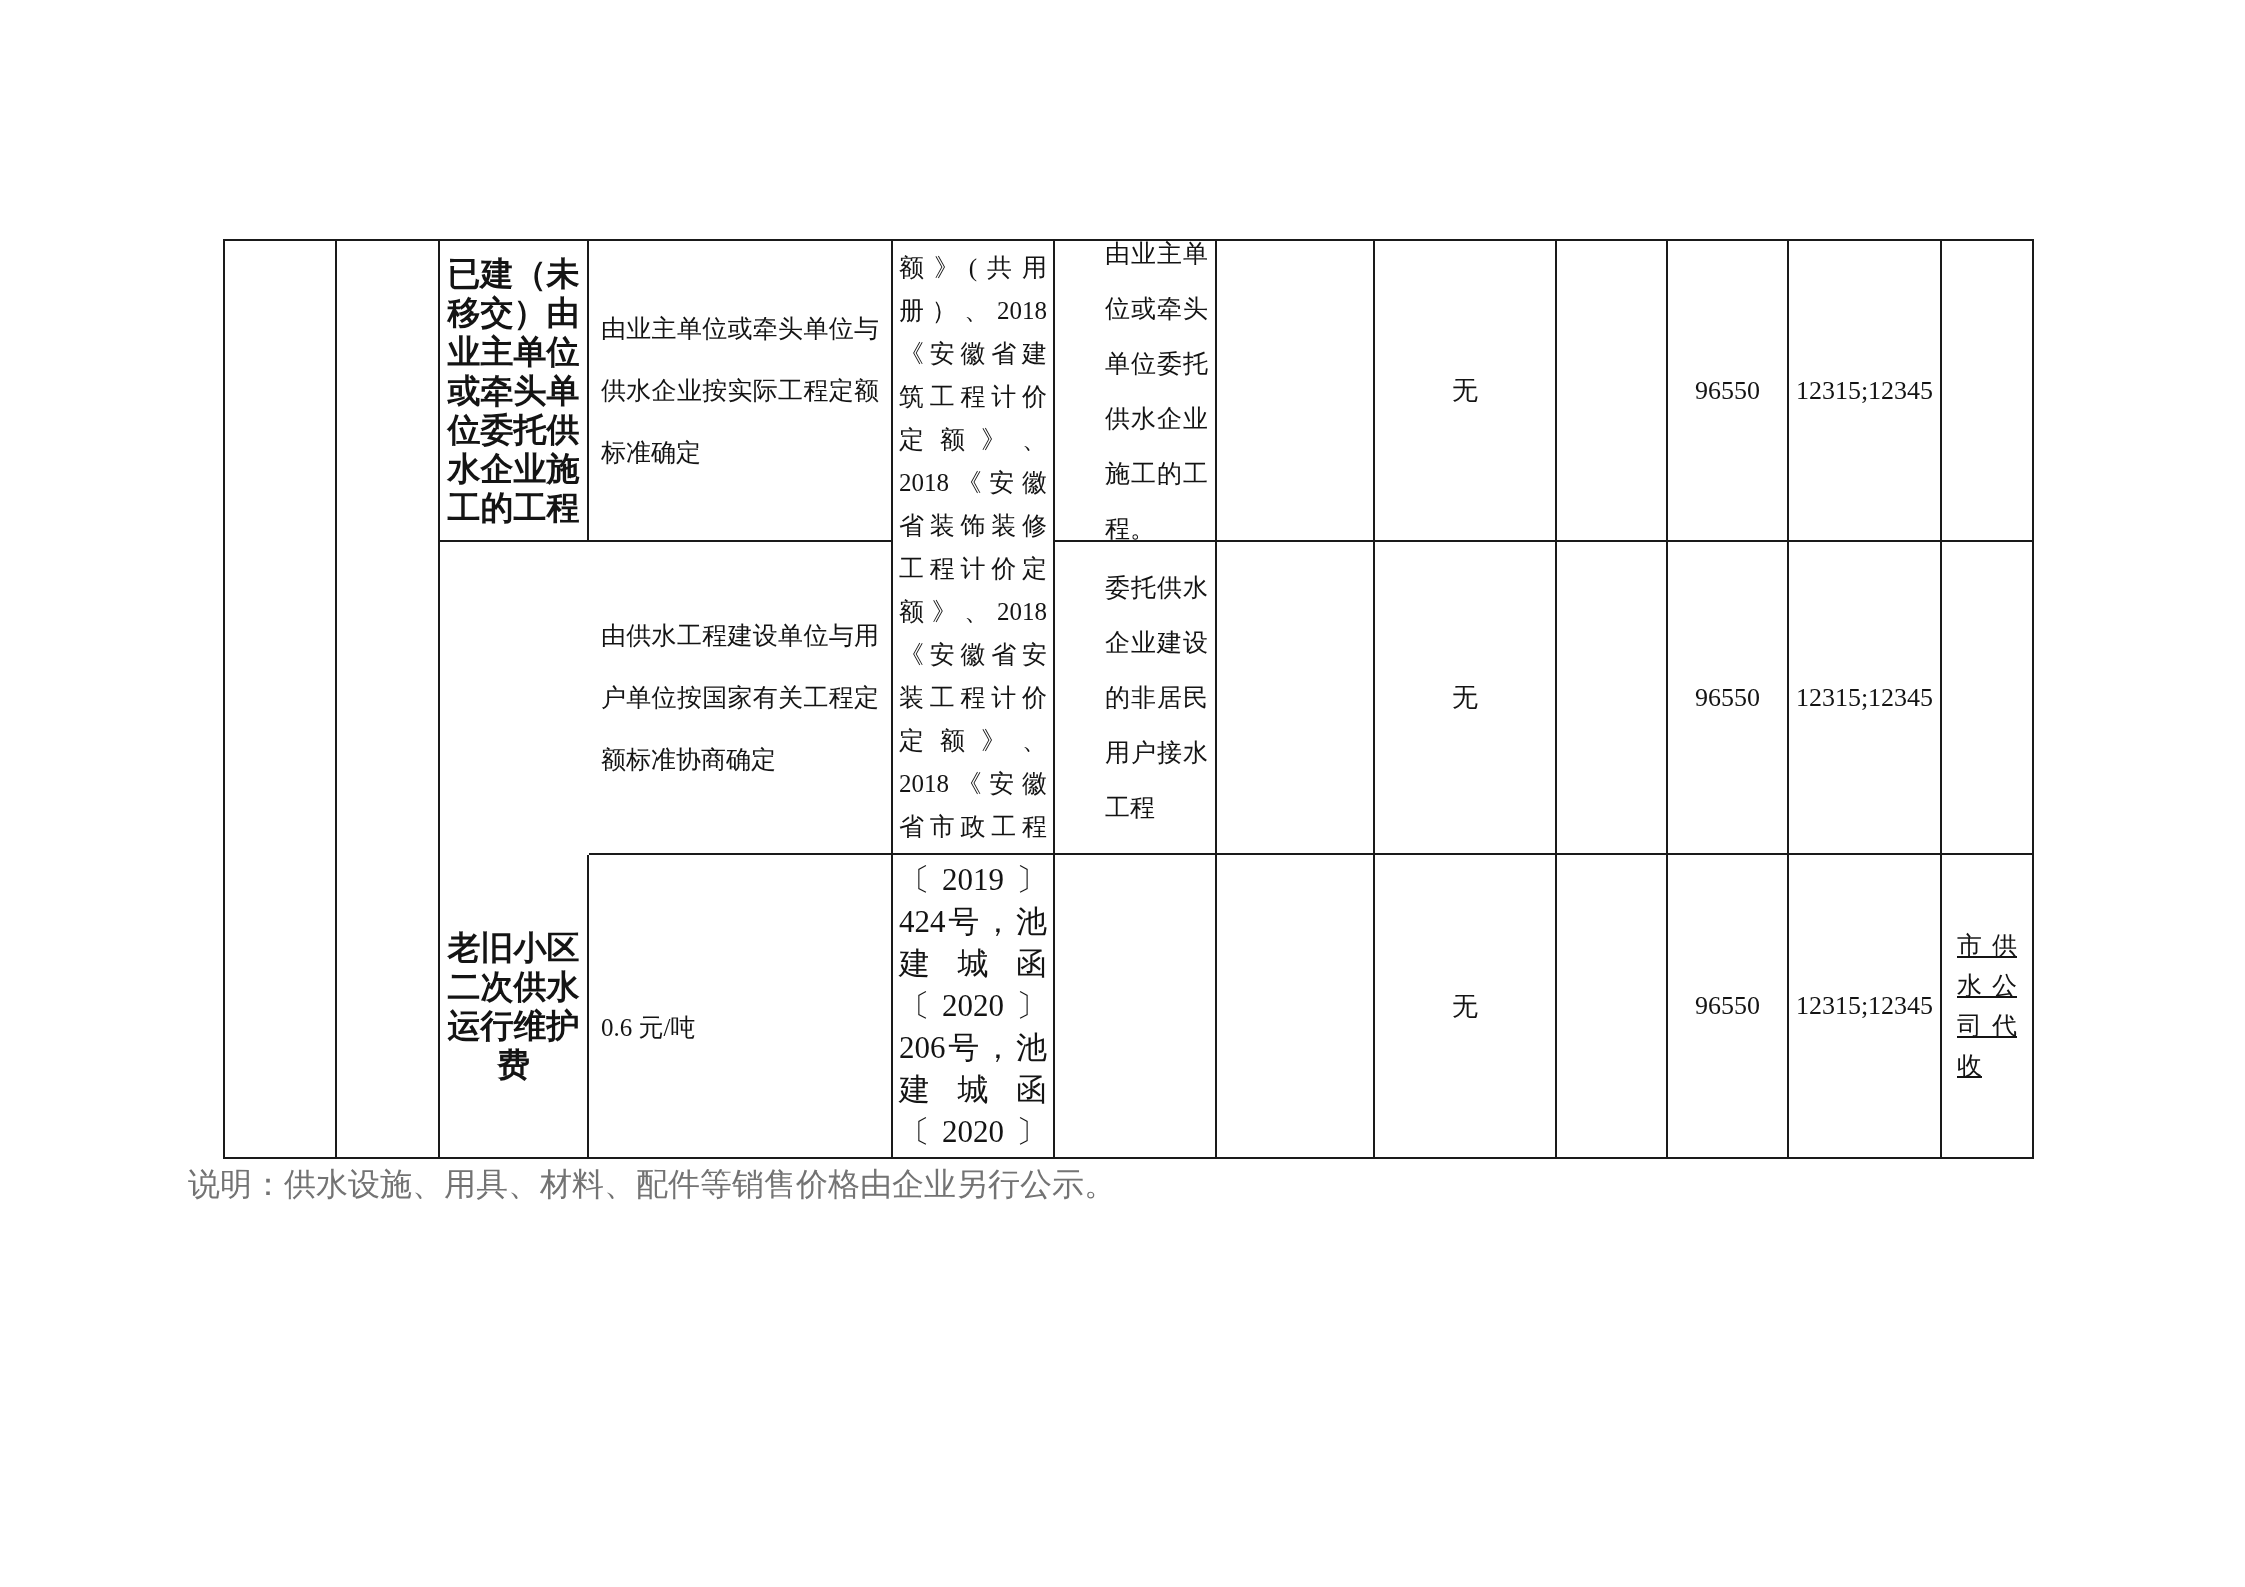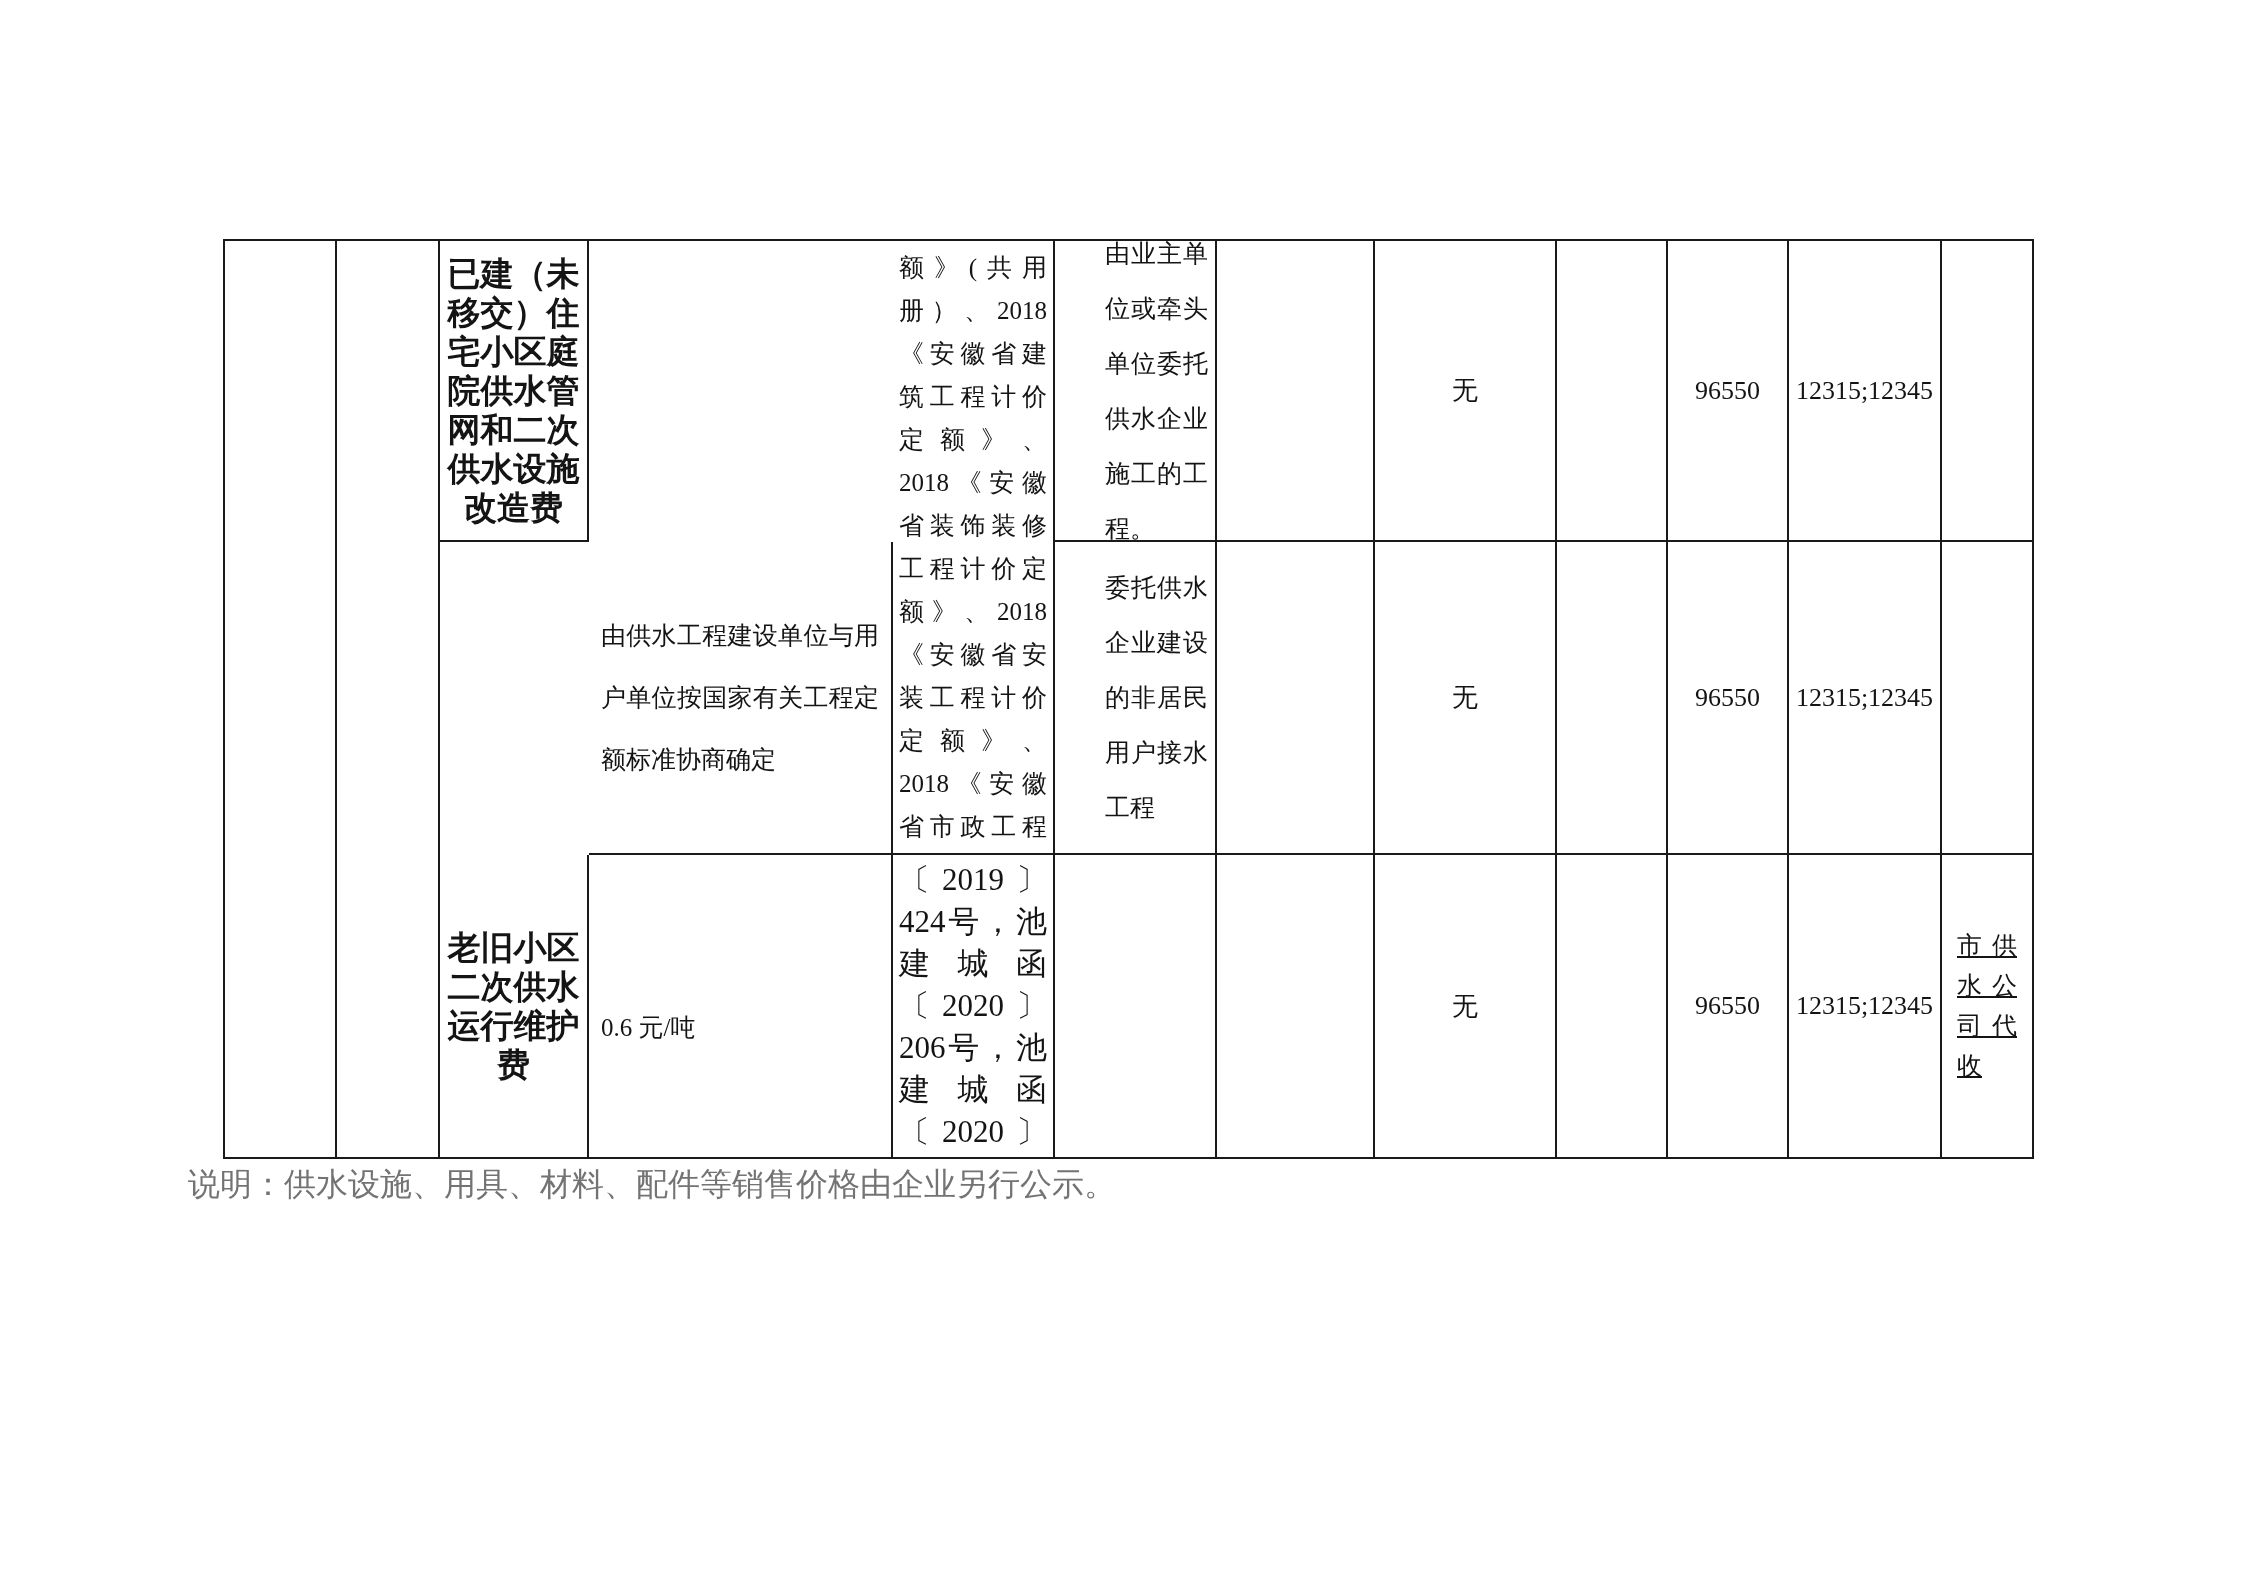--- a/index.html
+++ b/index.html
@@ -44,26 +44,29 @@
 <body>
 
 <div class="page">
 
   <div class="price-table">
 
     <div class="cell no-b" style="grid-area:1/1/4/2"></div>
     <div class="cell no-b" style="grid-area:1/2/4/3"></div>
 
     <div class="cell fee" style="grid-area:1/3/2/4">
-      <div class="txt">已建（未移交）住宅小区庭院供水管网和二次供水设施改造费</div>
+      <div class="txt">已建（未移交）由业主单位或牵头单位委托供水企业施工的工程</div>
     </div>
     <div class="cell fee no-b" style="grid-area:3/3/4/4">
       <div class="txt">老旧小区二次供水运行维护费</div>
     </div>
 
+    <div class="cell std" style="grid-area:1/4/2/5">
+      <div class="txt">由业主单位或牵头单位与供水企业按实际工程定额标准确定</div>
+    </div>
     <div class="cell std" style="grid-area:2/4/3/5">
       <div class="txt">由供水工程建设单位与用户单位按国家有关工程定额标准协商确定</div>
     </div>
     <div class="cell std3 no-b" style="grid-area:3/4/4/5">
       <div class="txt">0.6 元/吨</div>
     </div>
 
     <div class="cell basis12" style="grid-area:1/5/3/6">
       <div class="txt">徽省建设工程计价定额》(共用册）、2018《安徽省建筑工程计价定额》、2018《安徽省装饰装修工程计价定额》、2018《安徽省安装工程计价定额》、2018《安徽省市政工程计价定额》等</div>
     </div>

